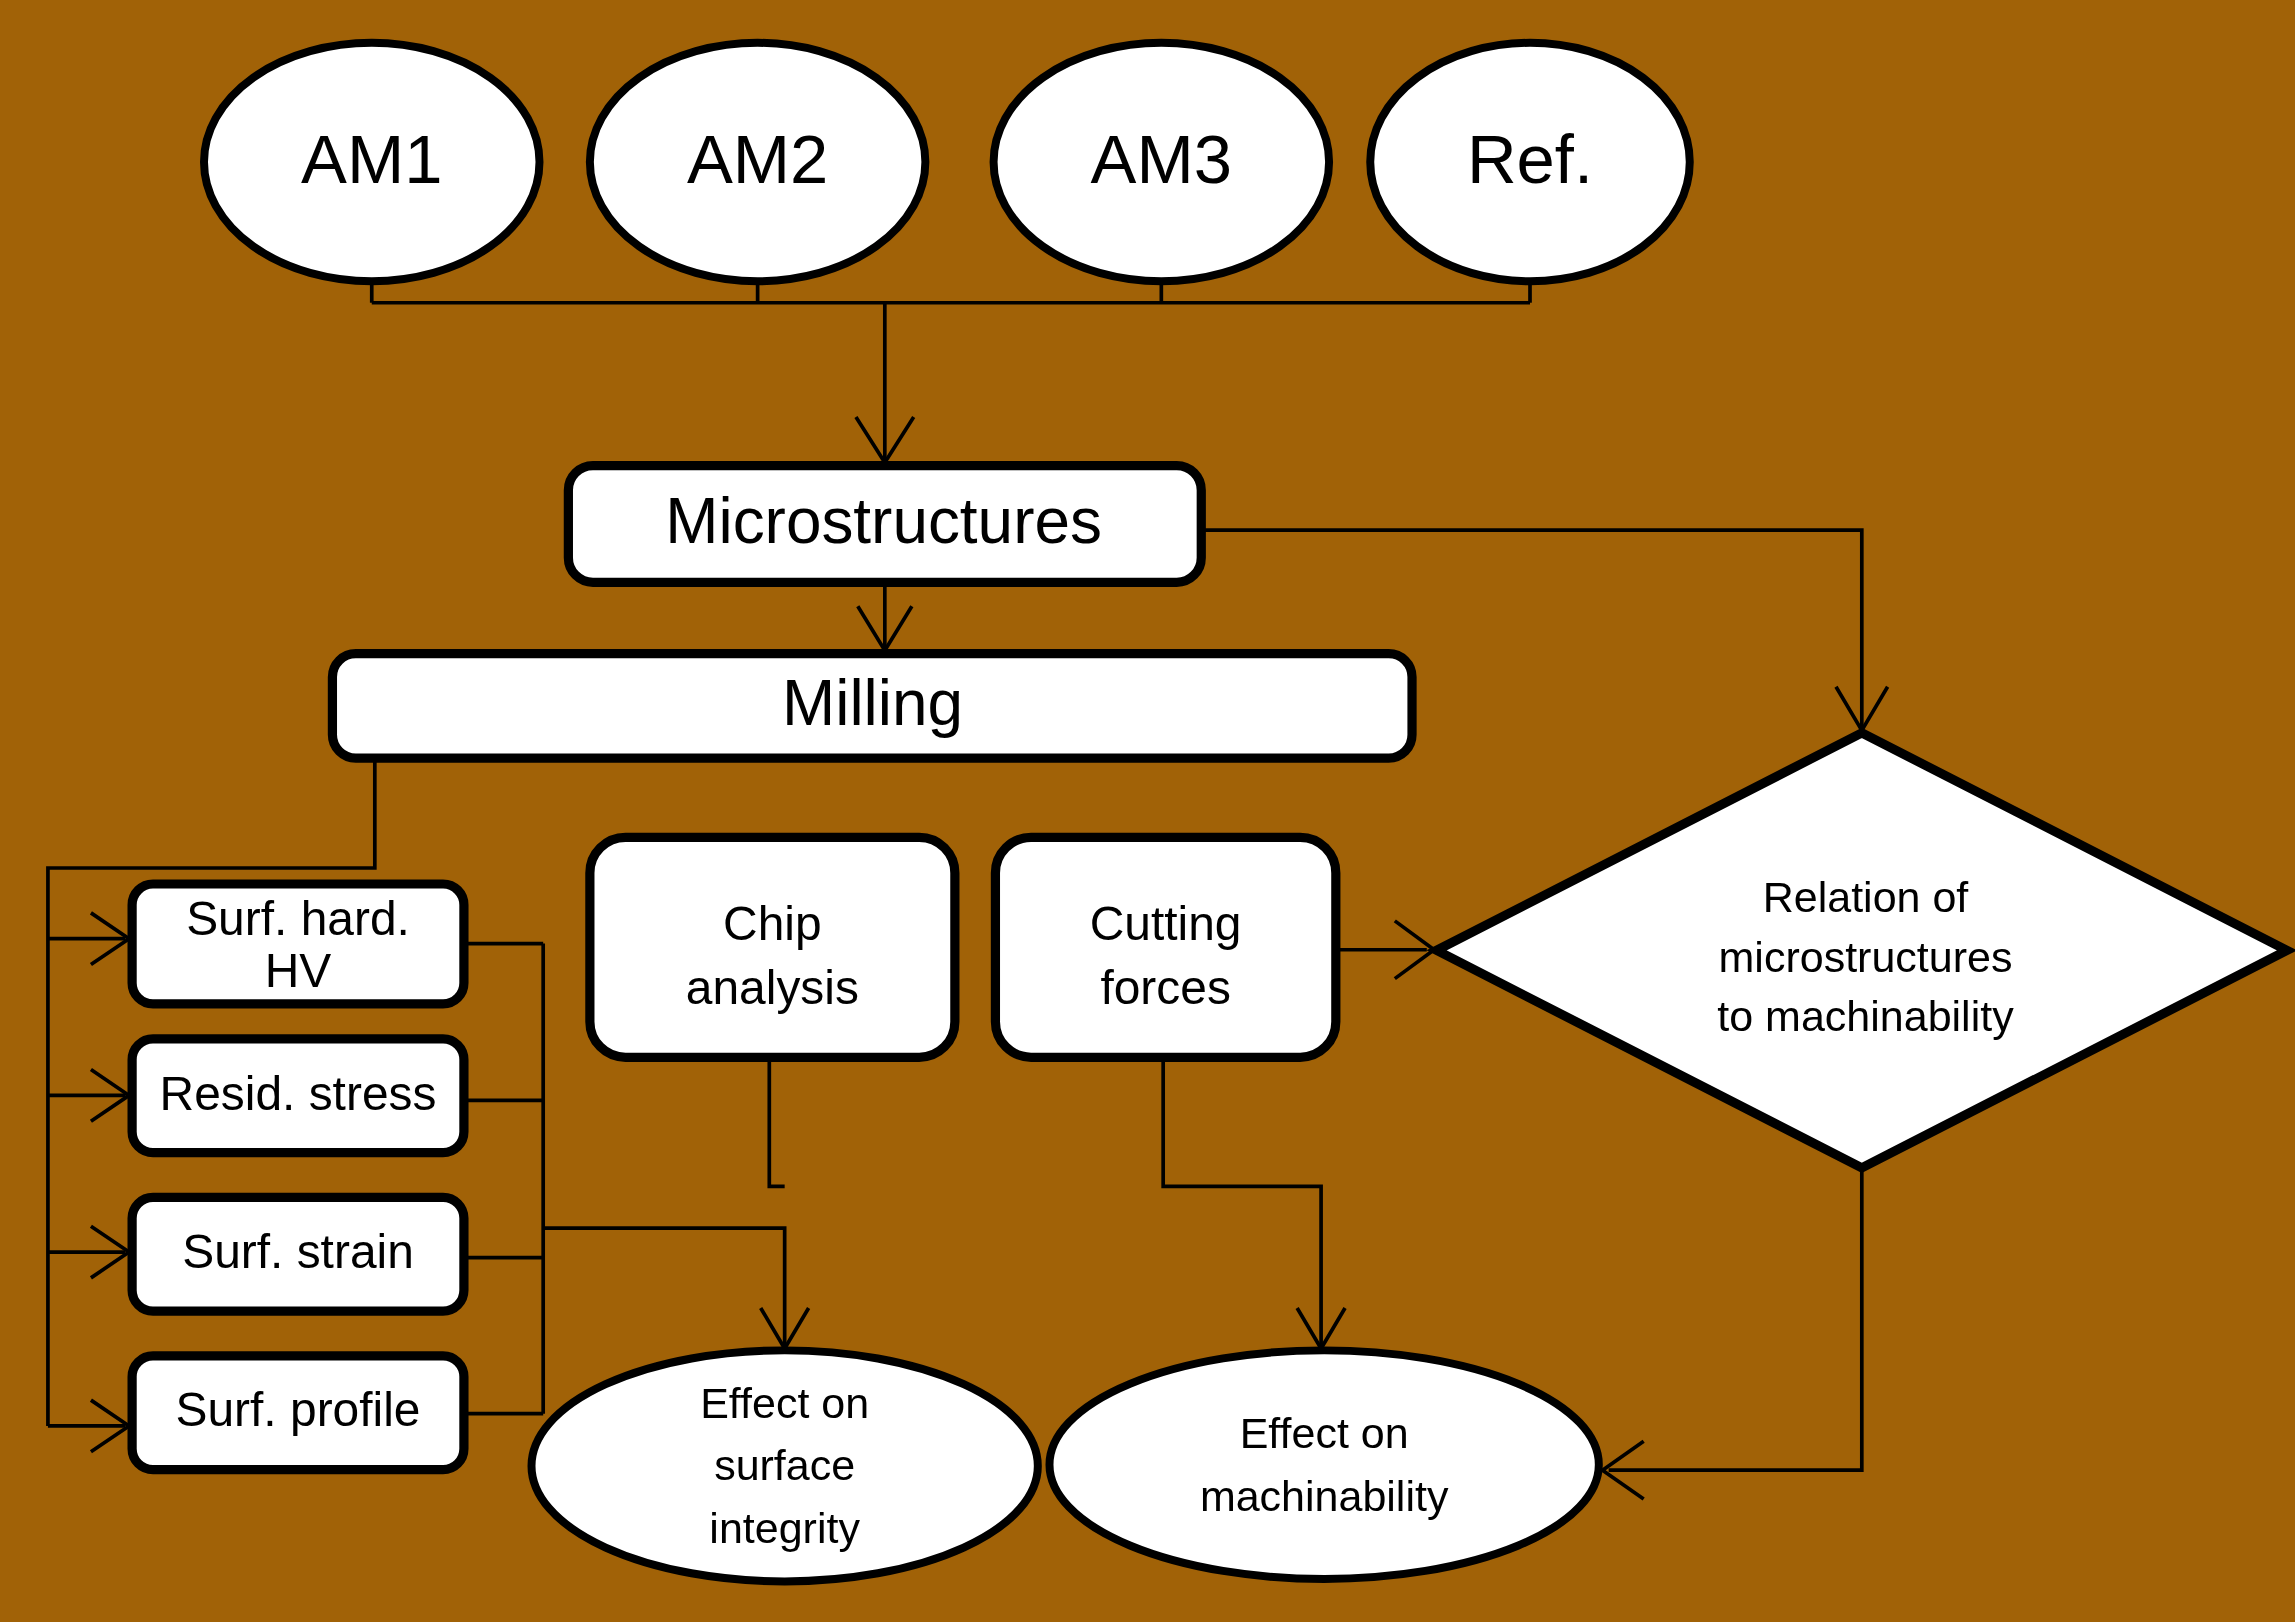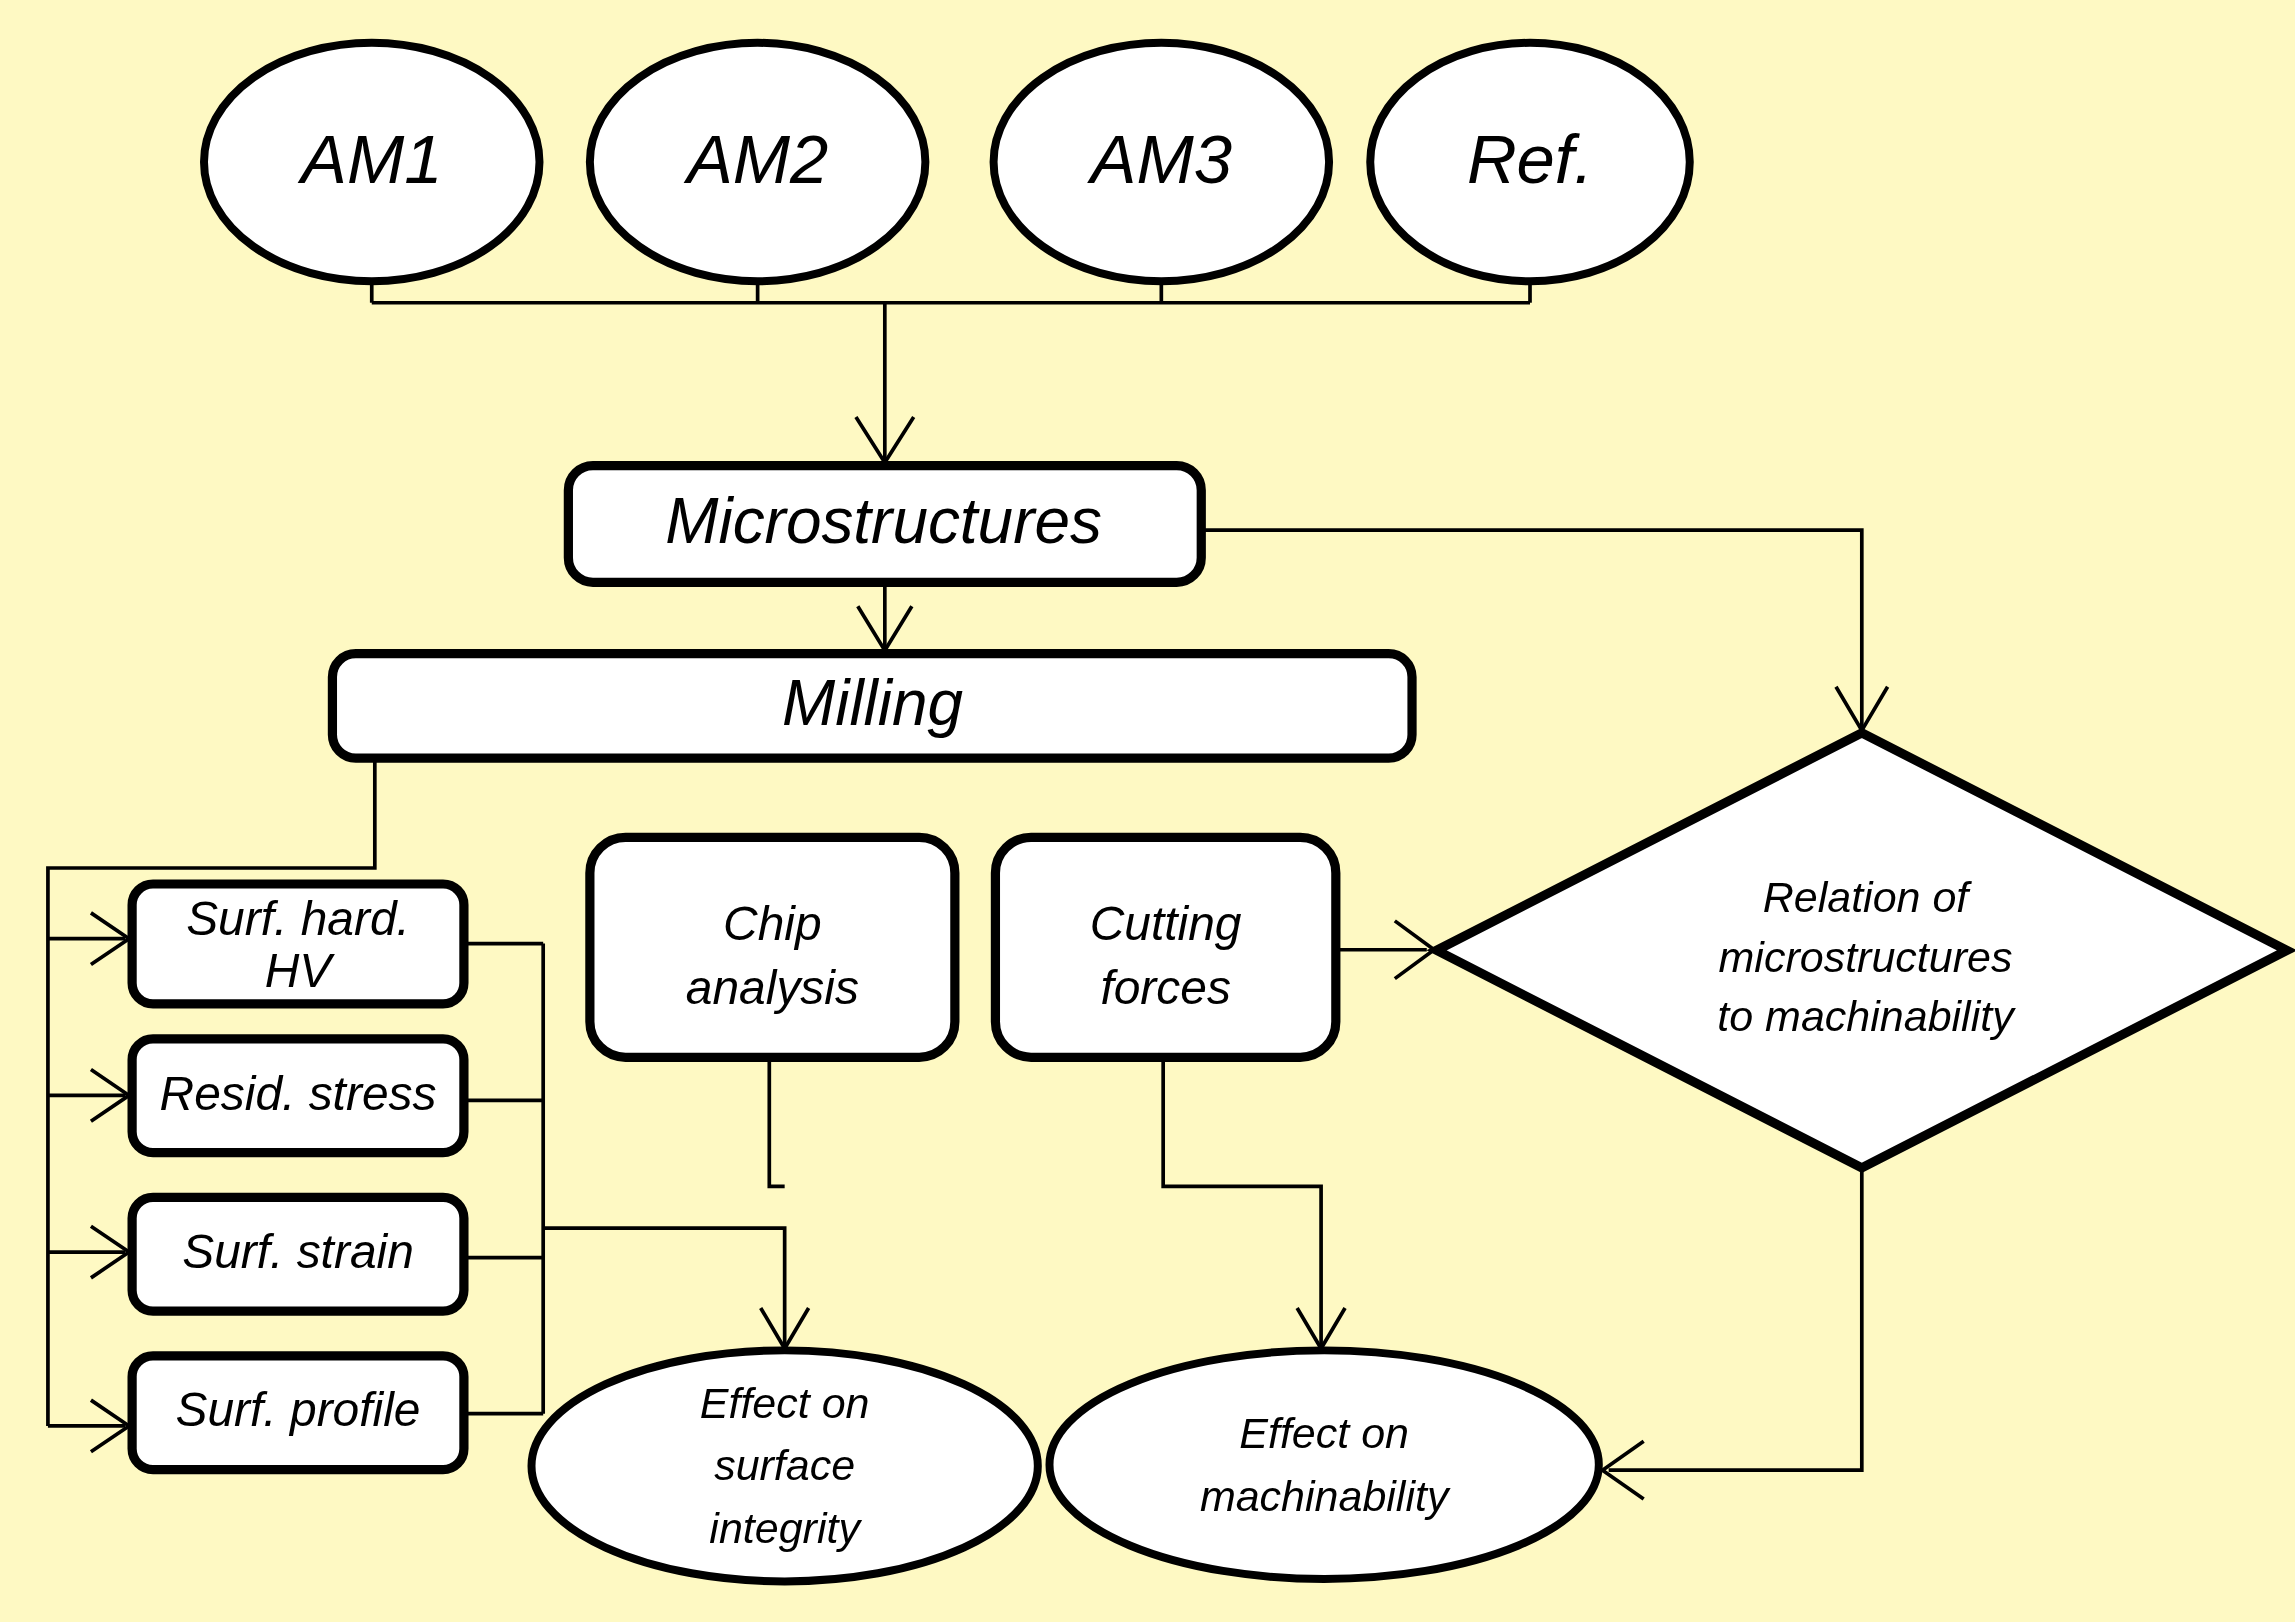--- a/index.html
+++ b/index.html
@@ -4,23 +4,22 @@
 <style>
   html, body {
     margin: 0;
     padding: 0;
     background: #ffffff;
   }
   #stage {
     position: relative;
     width: 2295px;
     height: 1623px;
-    background: #fef9c3;
+    background: #a16207;
     overflow: hidden;
-    font-style: italic;
   }
   svg#flow {
     position: absolute;
     top: 0; left: 0;
     width: 2295px;
     height: 1623px;
     display: block;
   }
   .node-shape {
     fill: #ffffff;

